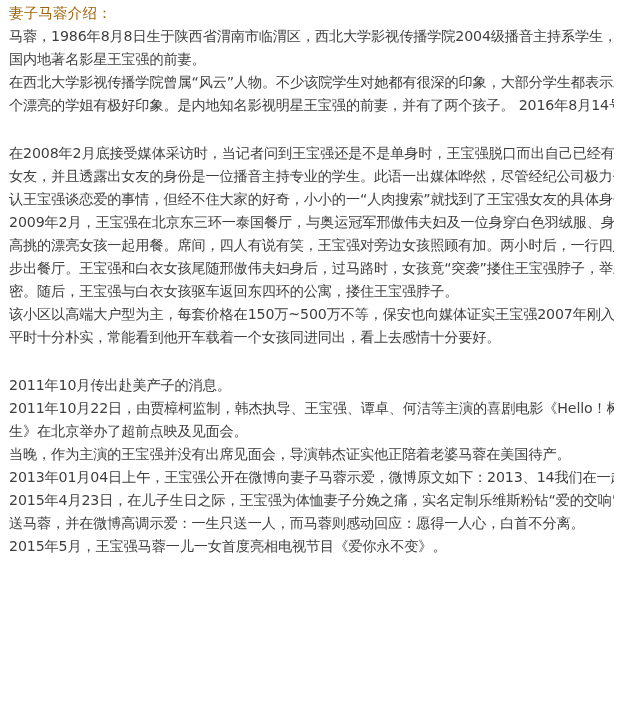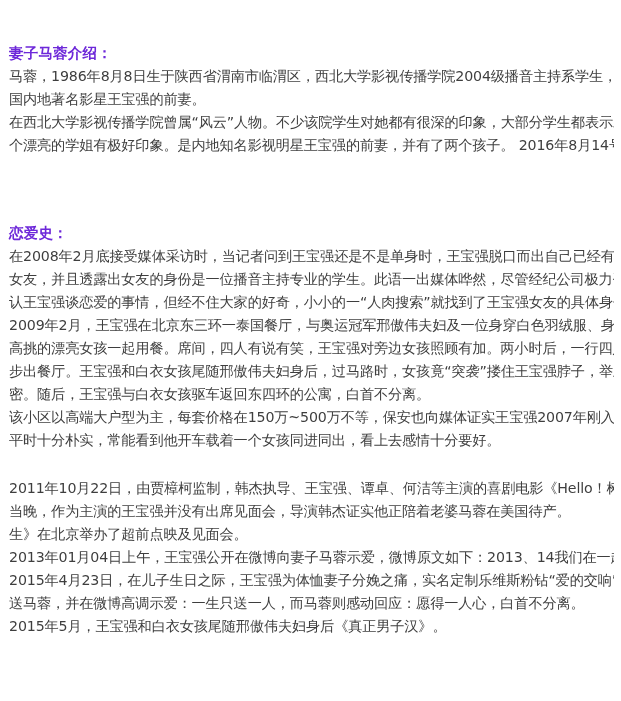--- a/index.html
+++ b/index.html
@@ -17,25 +17,24 @@
   .article {
     position: absolute;
     left: 9px;
     top: 2px;
     width: 605px;
   }
   .section-title {
     font-size: 14.5px;
     line-height: 23px;
     height: 23px;
-    color: #6d28d9;
-    font-weight: bold;
+    color: #a16207;
+    font-weight: normal;
     white-space: nowrap;
     letter-spacing: 0.2px;
-    margin-top: 40px;
   }
   .line {
     font-size: 14.2px;
     line-height: 23px;
     height: 23px;
     color: #3e3e3e;
     white-space: nowrap;
     overflow: hidden;
     letter-spacing: -0.15px;
   }
@@ -55,37 +54,37 @@
     <div class="section-title">妻子马蓉介绍：</div>
     <div class="line">马蓉，1986年8月8日生于陕西省渭南市临渭区，西北大学影视传播学院2004级播音主持系学生，中</div>
     <div class="line">国内地著名影星王宝强的前妻。</div>
     <div class="line">在西北大学影视传播学院曾属“风云”人物。不少该院学生对她都有很深的印象，大部分学生都表示对这</div>
     <div class="line">个漂亮的学姐有极好印象。是内地知名影视明星王宝强的前妻，并有了两个孩子。 2016年8月14号，</div>
   </section>
 
   <div class="gap"></div>
 
   <section>
-    <div class="section-title">恋爱史：</div>
     <div class="line">在2008年2月底接受媒体采访时，当记者问到王宝强还是不是单身时，王宝强脱口而出自己已经有了</div>
     <div class="line">女友，并且透露出女友的身份是一位播音主持专业的学生。此语一出媒体哗然，尽管经纪公司极力否</div>
     <div class="line">认王宝强谈恋爱的事情，但经不住大家的好奇，小小的一“人肉搜索”就找到了王宝强女友的具体身份。</div>
     <div class="line">2009年2月，王宝强在北京东三环一泰国餐厅，与奥运冠军邢傲伟夫妇及一位身穿白色羽绒服、身材</div>
     <div class="line">高挑的漂亮女孩一起用餐。席间，四人有说有笑，王宝强对旁边女孩照顾有加。两小时后，一行四人</div>
     <div class="line">步出餐厅。王宝强和白衣女孩尾随邢傲伟夫妇身后，过马路时，女孩竟“突袭”搂住王宝强脖子，举止亲</div>
-    <div class="line">密。随后，王宝强与白衣女孩驱车返回东四环的公寓，白首不分离。</div>
+    <div class="line">密。随后，王宝强与白衣女孩驱车返回东四环的公寓，搂住王宝强脖子。</div>
     <div class="line">该小区以高端大户型为主，每套价格在150万~500万不等，保安也向媒体证实王宝强2007年刚入住，</div>
     <div class="line">平时十分朴实，常能看到他开车载着一个女孩同进同出，看上去感情十分要好。</div>
   </section>
 
   <div class="gap2"></div>
 
   <section>
+    <div class="line">2011年10月传出赴美产子的消息。</div>
     <div class="line">2011年10月22日，由贾樟柯监制，韩杰执导、王宝强、谭卓、何洁等主演的喜剧电影《Hello！树先</div>
+    <div class="line">生》在北京举办了超前点映及见面会。</div>
     <div class="line">当晚，作为主演的王宝强并没有出席见面会，导演韩杰证实他正陪着老婆马蓉在美国待产。</div>
-    <div class="line">生》在北京举办了超前点映及见面会。</div>
     <div class="line">2013年01月04日上午，王宝强公开在微博向妻子马蓉示爱，微博原文如下：2013、14我们在一起，</div>
     <div class="line">2015年4月23日，在儿子生日之际，王宝强为体恤妻子分娩之痛，实名定制乐维斯粉钻“爱的交响”赠</div>
     <div class="line">送马蓉，并在微博高调示爱：一生只送一人，而马蓉则感动回应：愿得一人心，白首不分离。</div>
-    <div class="line">2015年5月，王宝强和白衣女孩尾随邢傲伟夫妇身后《真正男子汉》。</div>
+    <div class="line">2015年5月，王宝强马蓉一儿一女首度亮相电视节目《爱你永不变》。</div>
   </section>
 
 </div>
 
 </body></html>

